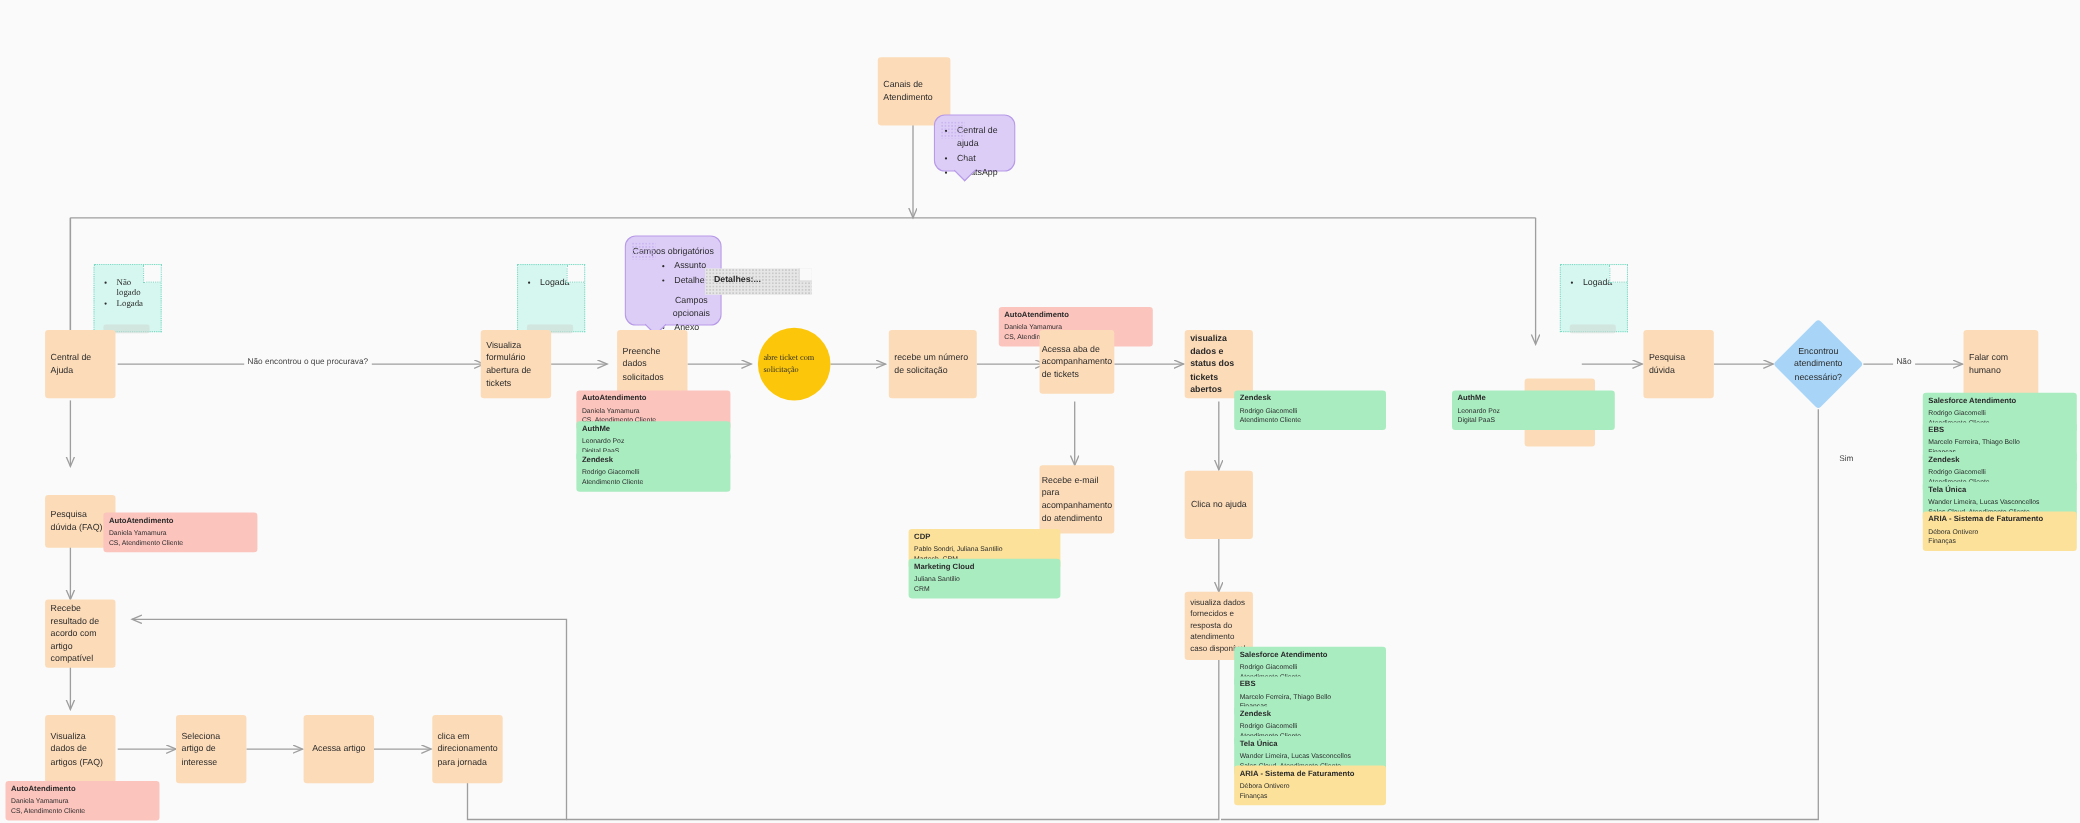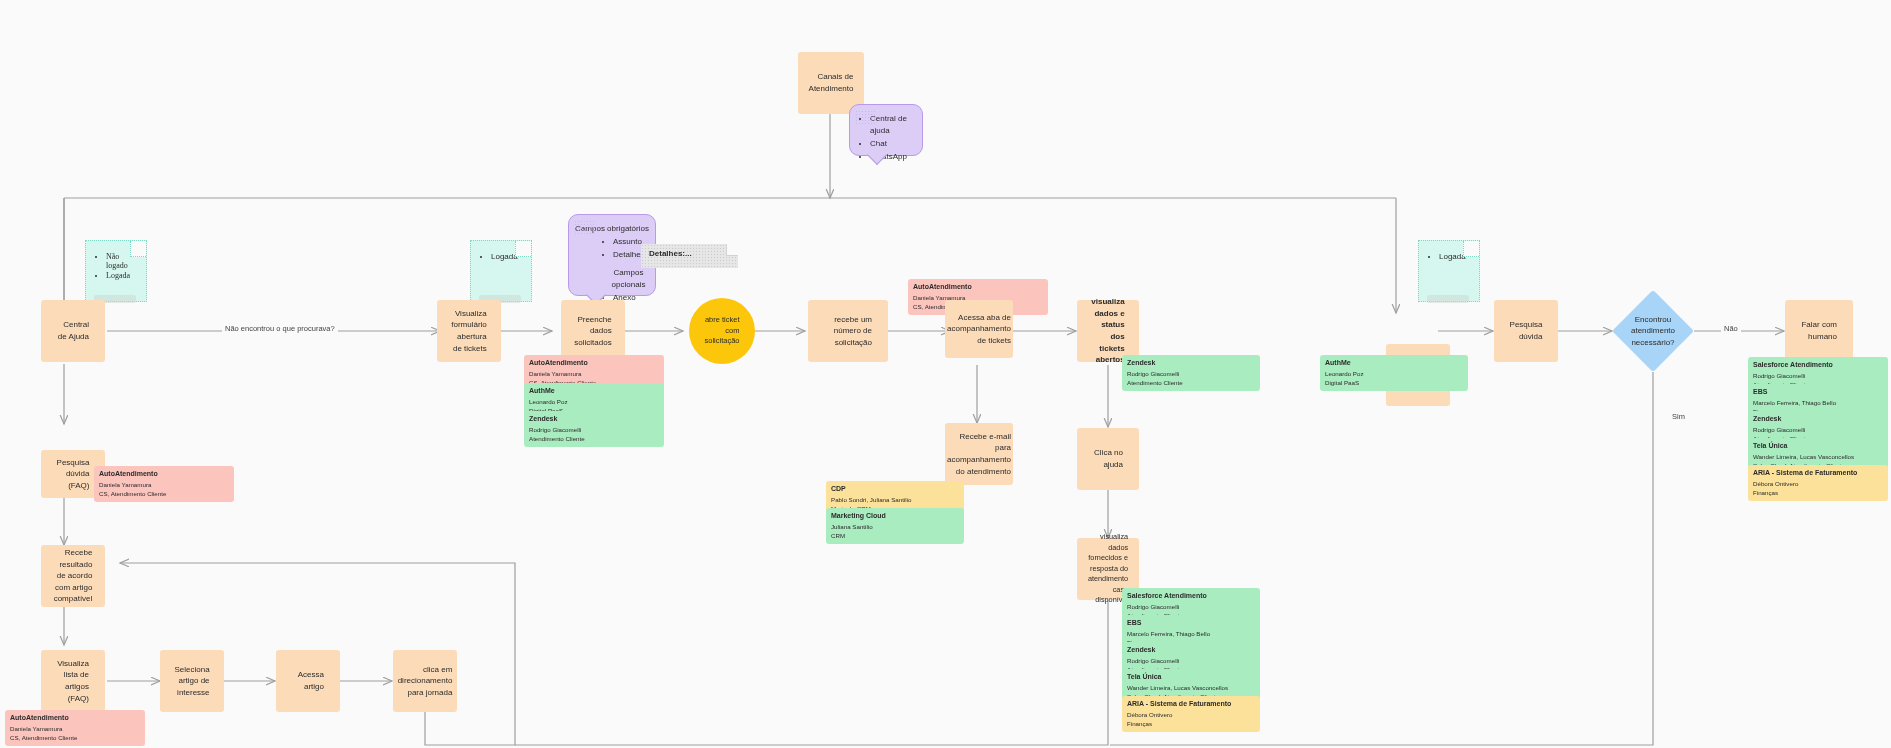--- a/index.html
+++ b/index.html
@@ -17,24 +17,24 @@
     position:absolute; left:10px; top:6px; width:1871px; height:21px;
     background:#9340fd; border-radius:6px;
     color:#fff; font-size:10px; display:flex; align-items:center; justify-content:center;
     letter-spacing:.2px;
   }
 
   svg.edges{ position:absolute; left:0; top:0; width:1891px; height:748px; pointer-events:none; }
 
   .node{
     position:absolute; background:#fcdbb8; border-radius:3px;
-    display:flex; align-items:center; justify-content:center; text-align:right;
-    color:#2b2b2b; font-size:8px; line-height:1.45; padding:3px 16px;
-  }
-  .node.circle{ background:#fcc70b; border-radius:50%; }
+    display:flex; align-items:center; justify-content:center; text-align:left;
+    color:#2b2b2b; font-size:8px; line-height:1.45; padding:3px 5px;
+  }
+  .node.circle{ background:#fcc70b; border-radius:50%;font-family:Liberation Serif, serif; }
   .diamond-shape{
     position:absolute; background:#a8d5f7;
     transform:rotate(45deg); border-radius:3px;
   }
   .diamond-label{
     position:absolute; display:flex; align-items:center; justify-content:center;
     text-align:center; font-size:8px; line-height:1.45; color:#2b2b2b;
   }
 
   
@@ -209,21 +209,21 @@
     <span class="t-name">AutoAtendimento</span>
     <span class="t-people">Daniela Yamamura</span>
     <span class="t-area">CS, Atendimento Cliente</span>
   </div>
 
   <div class="node" style="left:41px; top:545px; width:64px; height:62px;">
     <span>Recebe resultado de acordo com artigo compatível</span>
   </div>
 
   <div class="node" style="left:41px; top:650px; width:64px; height:62px;">
-    <span>Visualiza lista de artigos (FAQ)</span>
+    <span>Visualiza dados de artigos (FAQ)</span>
   </div>
 
   <div class="tag pink" style="left:5px; top:710px; width:140px;">
     <span class="t-name">AutoAtendimento</span>
     <span class="t-people">Daniela Yamamura</span>
     <span class="t-area">CS, Atendimento Cliente</span>
   </div>
 
   <div class="node" style="left:160px; top:650px; width:64px; height:62px;">
     <span>Seleciona artigo de interesse</span>

